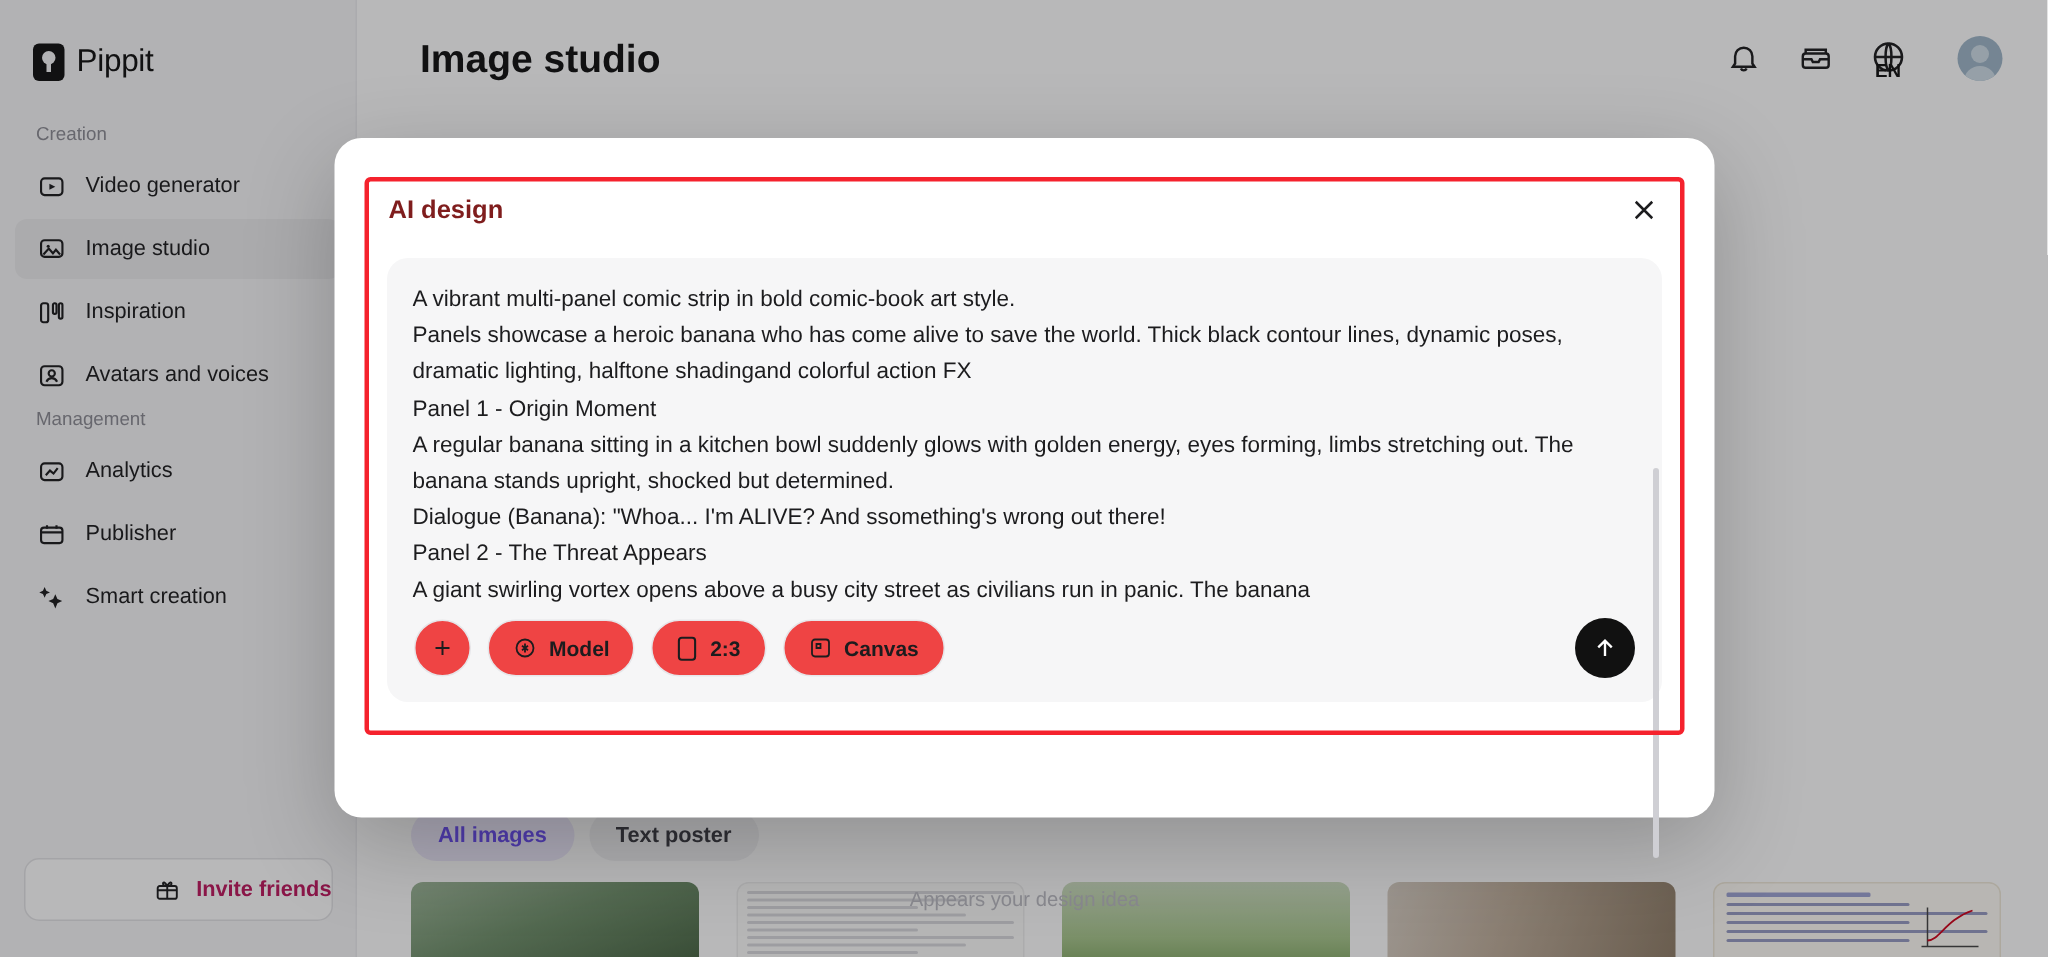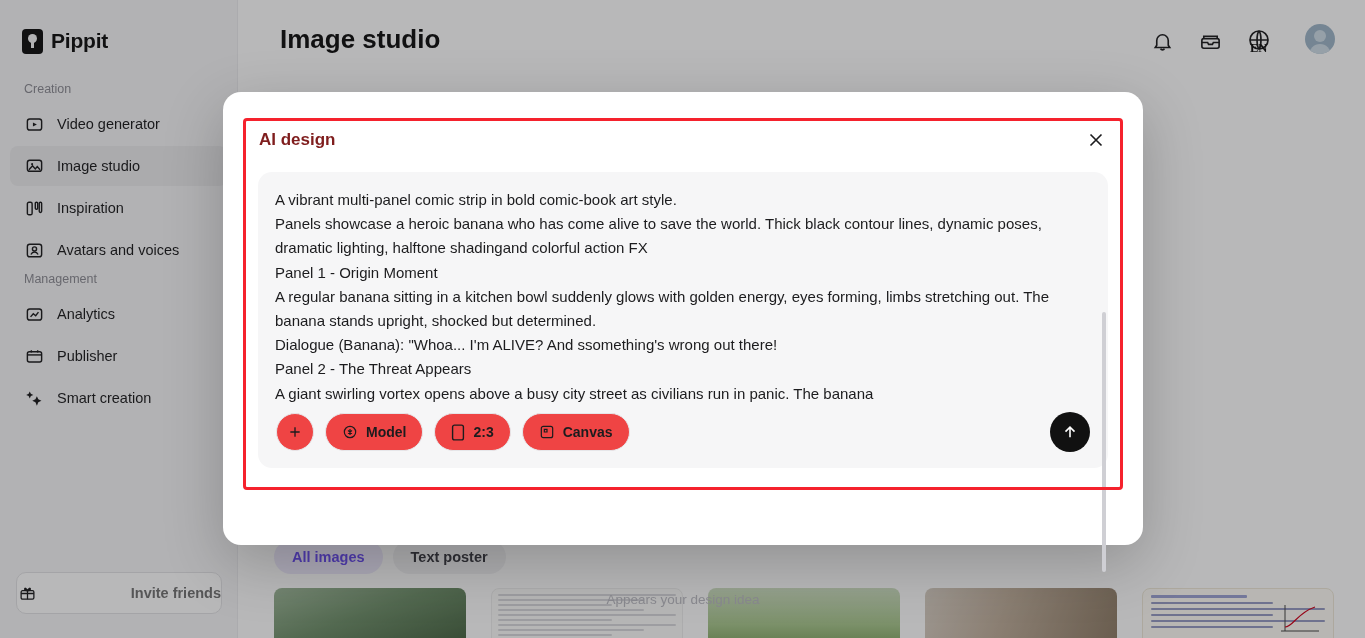--- a/index.html
+++ b/index.html
@@ -23,50 +23,50 @@
     position: relative;
   }
   .brand-mark:after{
     content:""; position:absolute; left:6px; top:5px; width:9px; height:9px;
     border-radius:50%; background:#f7f7f8;
   }
   .brand-mark:before{
     content:""; position:absolute; left:9px; top:10px; width:3px; height:9px;
     background:#f7f7f8;
   }
-  .brand-name { font-size: 21px; font-weight: bold; color: #111; letter-spacing: -0.2px; }
+  .brand-name { font-size: 21px; font-weight: normal; color: #111; letter-spacing: -0.2px; }
 
   .nav { margin-top: 22px; }
   .nav-section-label {
     font-size: 12.5px; color: #8c8c94; padding: 0 0 6px 24px; 
   }
   .nav-item {
     display: flex; align-items: center; gap: 13px;
     height: 40px; margin: 2px 10px; padding-left: 14px;
     border-radius: 8px; cursor: pointer;
     font-size: 14.5px; color: #1c1c1e;
   }
   .nav-item.active { background: #ececee; }
   .nav-ico { width: 20px; height: 20px; display: inline-flex; align-items: center; justify-content: center; color: #1c1c1e; }
   .nav-ico svg { display:block; }
 
   .invite {
     position: absolute; left: 16px; bottom: 24px; width: 206px; height: 42px;
     border: 1px solid #e3e3e6; border-radius: 10px; background: #fff;
-    display: flex; align-items: center; justify-content: space-between; gap: 9px;
-    font-size: 14.5px; font-weight: bold; color: #737373; cursor: pointer;
+    display: flex; align-items: center; justify-content: flex-end; gap: 9px;
+    font-size: 14.5px; font-weight: bold; color: #be185d; cursor: pointer;
   }
 
   
   .header {
     position: absolute; left: 238px; top: 0; right: 0; height: 78px;
     display: flex; align-items: center; background: #fff;
   }
   .page-title { font-size: 26px; font-weight: bold; color: #111; margin-left: 42px; }
-  .header-right { margin-left: auto; display: flex; align-items: flex-end; gap: 24px; padding-right: 30px; font-family: Liberation Serif, serif; }
+  .header-right { margin-left: auto; display: flex; align-items: center; gap: 24px; padding-right: 30px; }
   .hdr-ico { width: 24px; height: 24px; color: #1c1c1e; cursor: pointer; position: relative; }
   .lang { position: relative; width: 34px; height: 26px; }
   .lang-text {
     position: absolute; left: 3px; bottom: -2px; font-size: 12.5px; font-weight: bold; color: #111;
   }
   .avatar {
     width: 30px; height: 30px; border-radius: 50%;
     background: #9fb7c9; position: relative; overflow: hidden; cursor: pointer;
   }
   .avatar:before{

